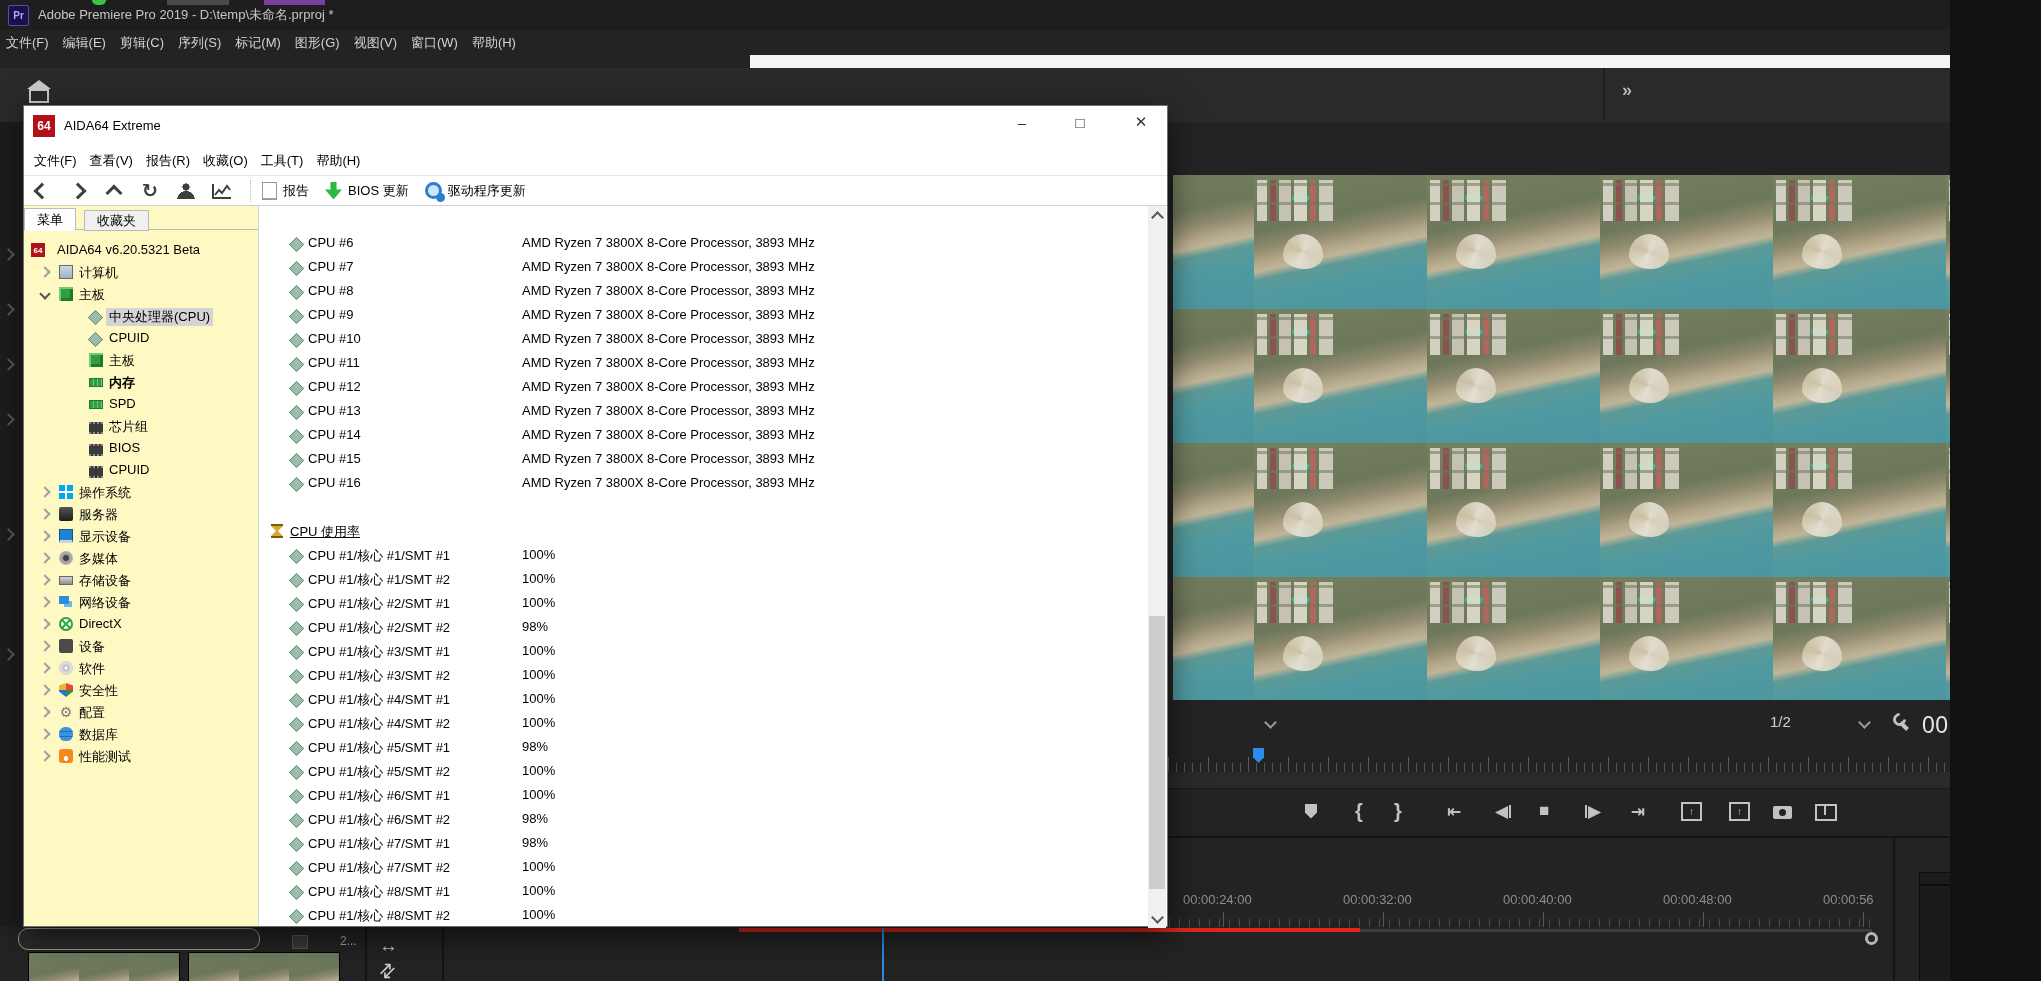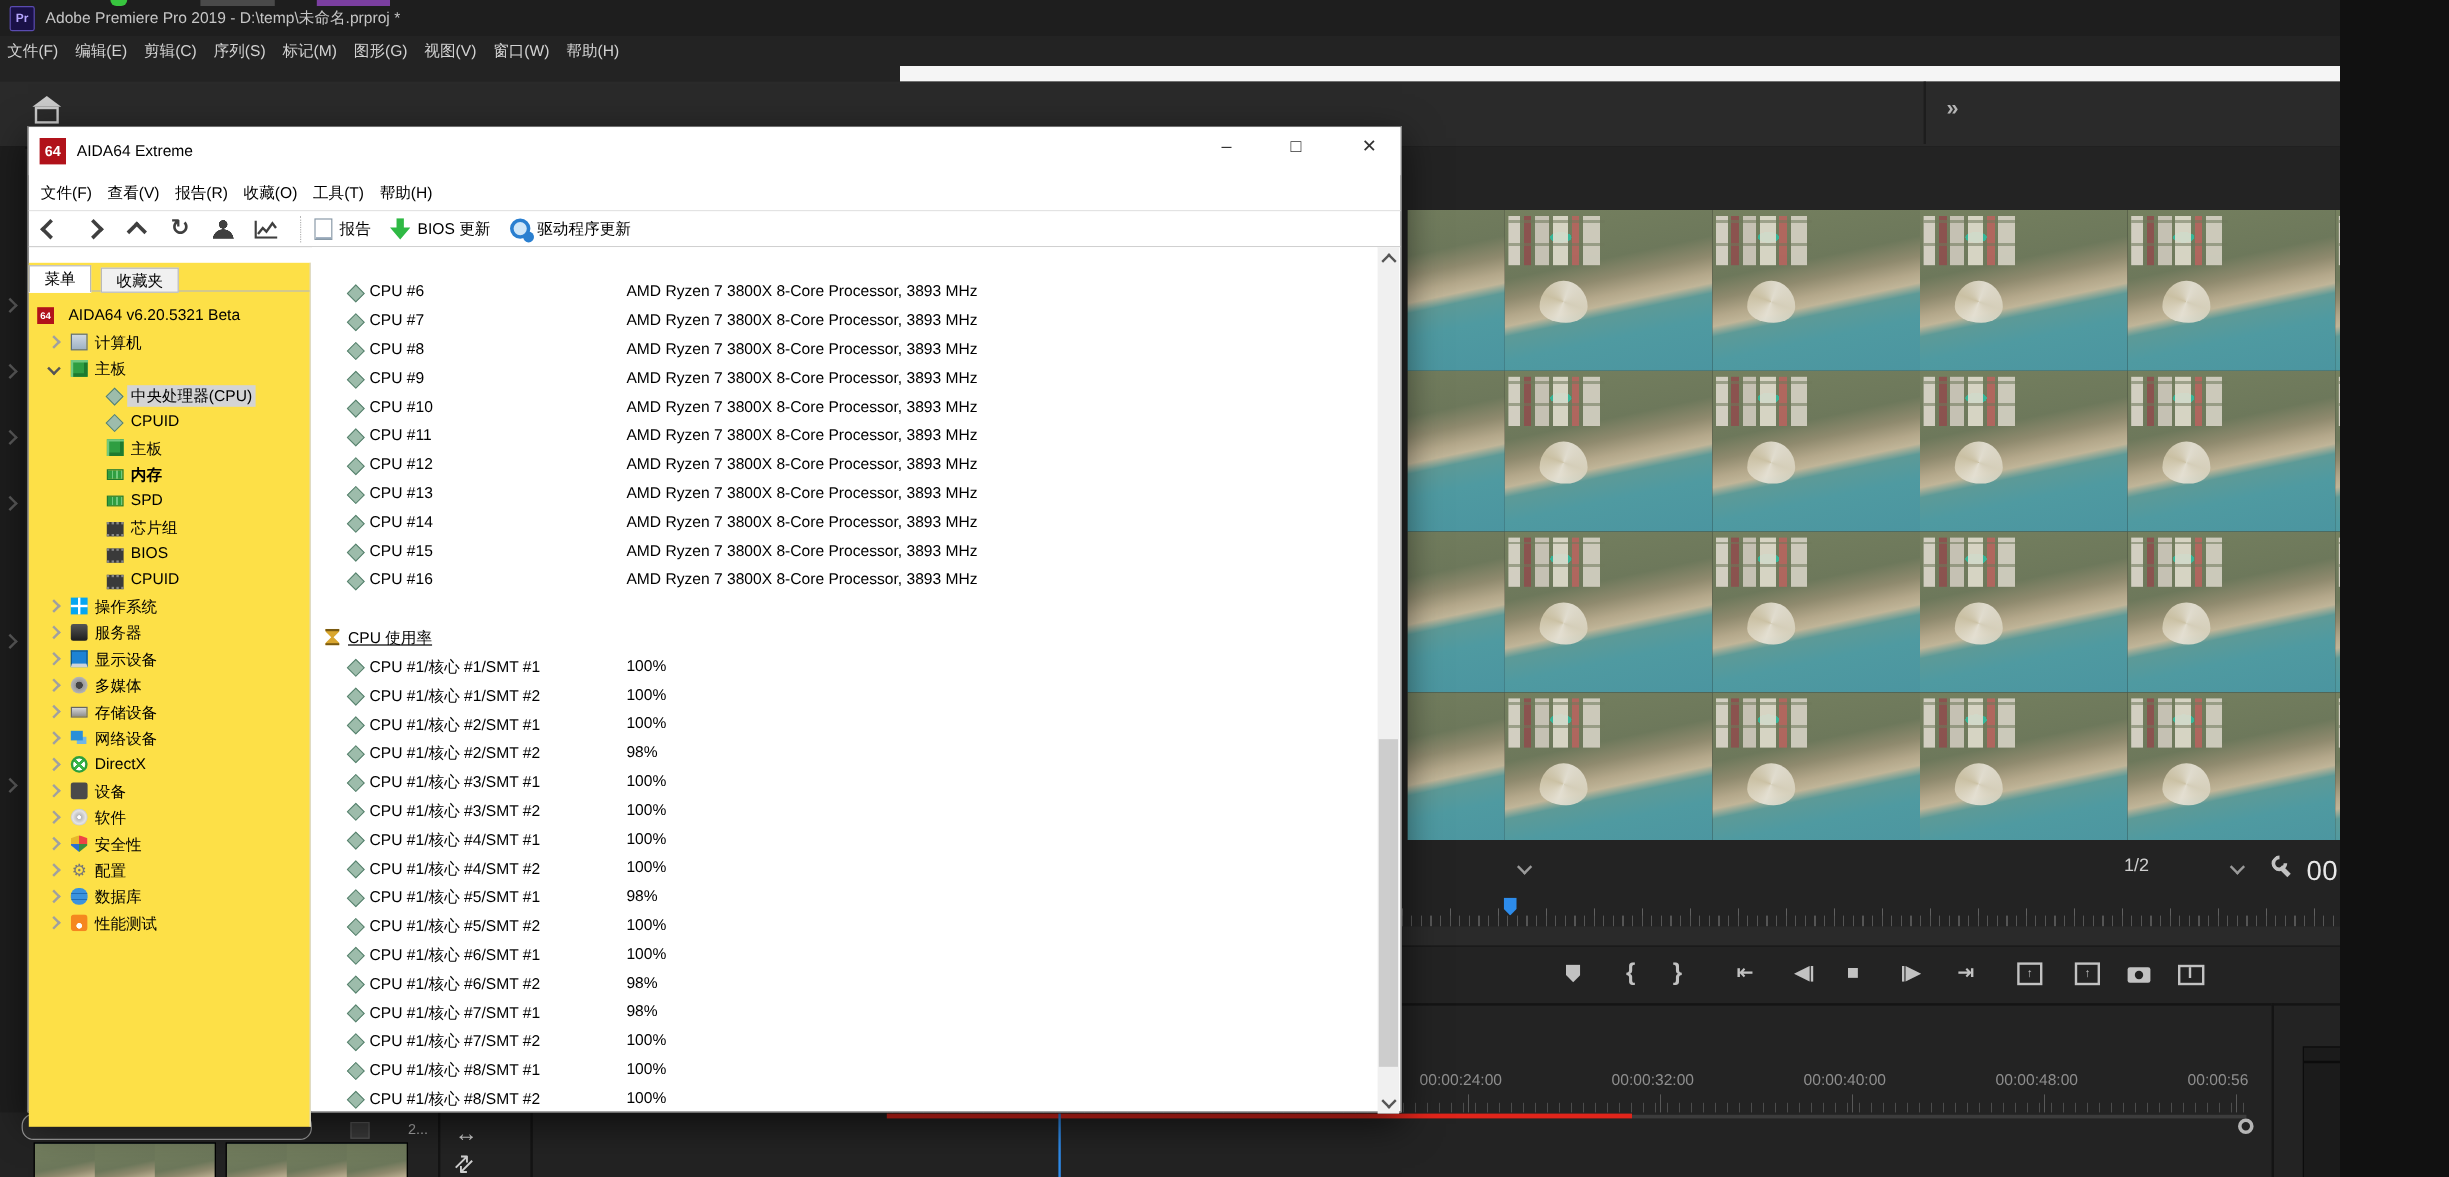--- a/index.html
+++ b/index.html
@@ -118,21 +118,21 @@
   .person{position:relative;width:18px;height:16px;
     background:radial-gradient(circle at 50% 25%, #3f3f3f 23%, transparent 25%),
                radial-gradient(circle at 50% 105%, #3f3f3f 45%, transparent 47%);}
   .a-sep{width:1px;height:22px;border-left:1px dotted #b5b5b5;margin:0 10px;}
   .tb-group{display:flex;align-items:center;gap:6px;margin-right:16px;font-size:13px;color:#000;white-space:nowrap;}
   .doc-ic{width:13px;height:16px;background:linear-gradient(#fff,#fff);border:1px solid #8a9aa8;
     box-shadow:inset 0 -3px 0 -2px #9ab,inset 0 -6px 0 -5px #9ab,inset 0 -9px 0 -8px #9ab;}
   .bios-ic{width:17px;height:18px;background:#2fb944;clip-path:polygon(32% 0,68% 0,68% 45%,100% 45%,50% 100%,0 45%,32% 45%);}
   .mag-ic{width:11px;height:11px;border:3px solid #2a7fd0;border-radius:50%;background:#cfe6f8;
     box-shadow:7px 7px 0 -4px #2a7fd0;}
-  .a-side{position:absolute;left:0;top:113px;width:235px;height:720px;background:#fde047;border-right:1px solid #d9d9d9;box-sizing:border-box;}
+  .a-side{position:absolute;left:0;top:100px;width:235px;height:720px;background:#fef9c3;border-right:1px solid #d9d9d9;box-sizing:border-box;}
   .a-tabs{position:absolute;left:0;top:0;width:100%;height:24px;border-bottom:1px solid #b9b9b9;box-sizing:border-box;}
   .a-tab{position:absolute;top:2px;height:21px;padding:0 12px;font-size:13px;display:flex;align-items:center;}
   .a-tab.on{left:0;background:#fff;border:1px solid #b9b9b9;border-bottom:1px solid #fff;z-index:2;}
   .a-tab.off{left:60px;background:#f0f0f0;border:1px solid #b9b9b9;top:4px;height:19px;}
   #tree{position:absolute;left:0;top:33px;width:100%;}
   .trow{height:22px;position:relative;font-size:13px;color:#000;white-space:nowrap;}
   .t-chev{position:absolute;top:7px;width:6px;height:6px;}
   .t-chev.col{border-right:2px solid #a0a0a0;border-top:2px solid #a0a0a0;transform:rotate(45deg);}
   .t-chev.exp{border-right:2px solid #555;border-bottom:2px solid #555;transform:rotate(45deg);}
   .tic{position:absolute;top:4px;width:14px;height:14px;}

